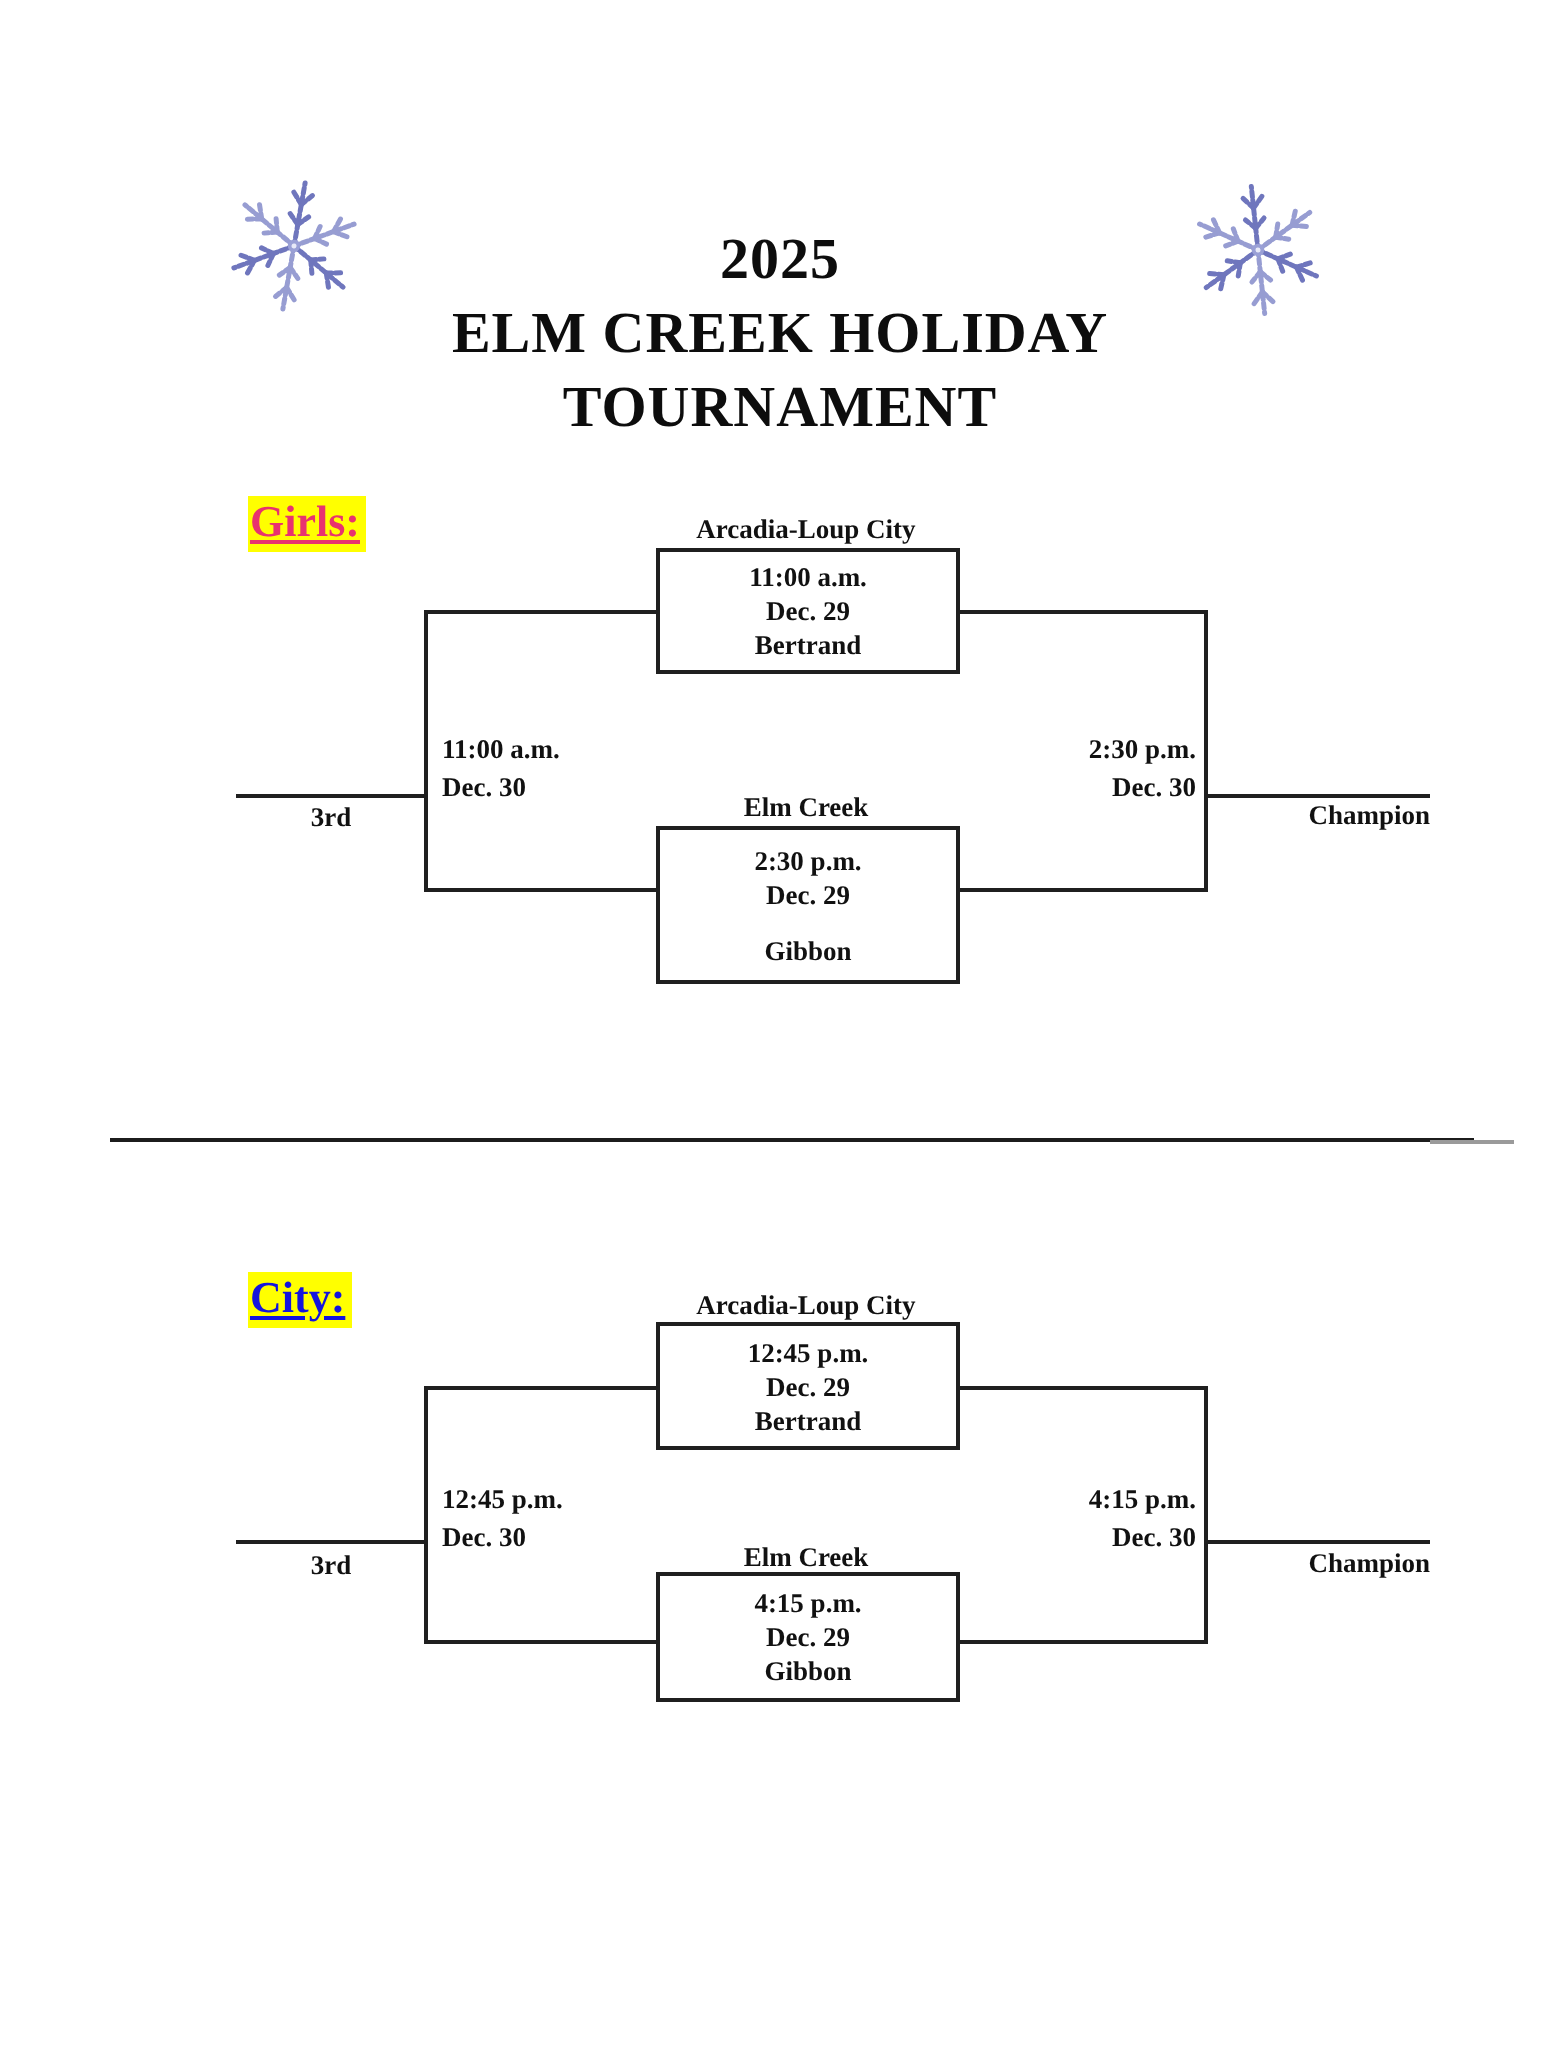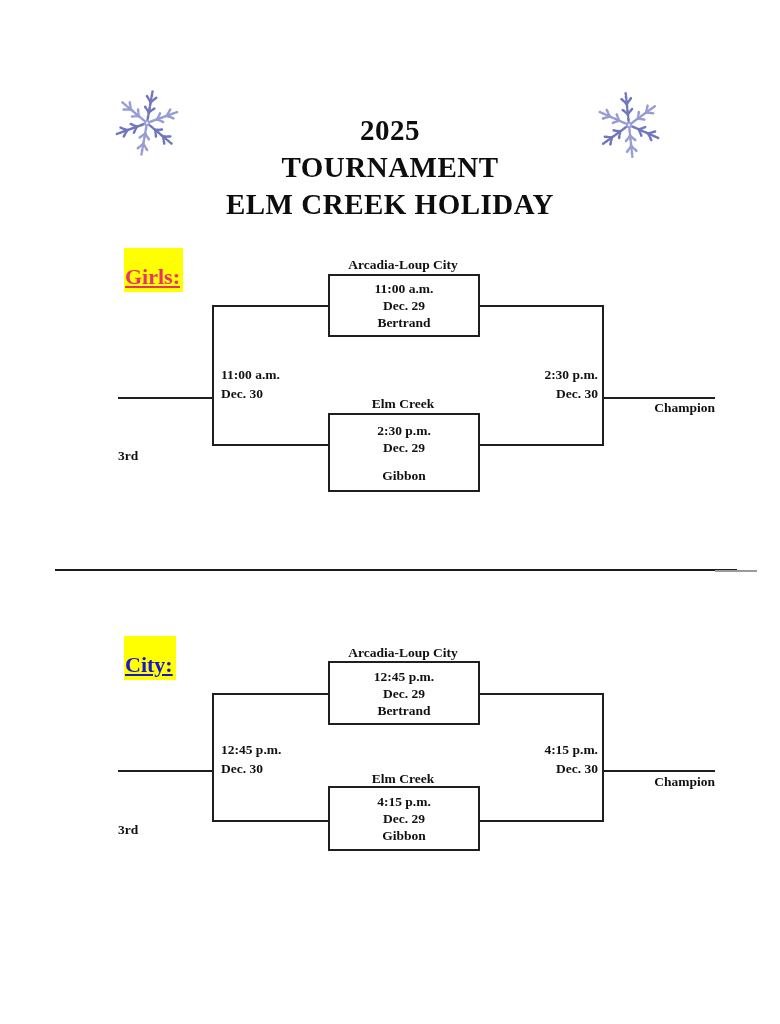--- a/index.html
+++ b/index.html
@@ -19,21 +19,21 @@
   .snowflake { position:absolute; width:78px; height:78px; }
   .sf-left  { left:108px; top:84px; transform:rotate(10deg); }
   .sf-right { left:590px; top:86px; transform:rotate(-6deg); }
   .snowflake .arm-a { stroke:var(--sf1,#6f76bd); }
   .snowflake .arm-b { stroke:var(--sf2,#979dd2); }
 
   
   .section-label {
     position:absolute; left:124px; top:3px;
     font-size:22px; font-weight:bold; line-height:26px;
-    background:var(--hl,#ffff00); text-decoration:underline; padding:16px 3px 2px 1px;text-align:center;
+    background:var(--hl,#ffff00); text-decoration:underline; padding:0 3px 2px 1px;text-align:center;
   }
   .girls .section-label { color:var(--girls,#e8326f); }
   .boys  .section-label { color:var(--boys,#1414dd); }
 
   
   .bracket { position:absolute; left:0; width:780px; }
   .girls { top:245px; height:265px; }
   .boys  { top:633px; height:235px; }
 
   .line { position:absolute; background:var(--line,#1f1f1f); }
@@ -75,21 +75,21 @@
   .boys  .box-top    { top:28px;  height:64px; }
   .boys  .box-bottom { top:153px; height:65px; }
 
   .time-label { position:absolute; font-weight:bold; font-size:13.5px; line-height:19px; }
   .left-time  { left:221px; text-align:left; }
   .right-time { left:460px; width:138px; text-align:right; }
   .girls .time-label { top:120px; }
   .boys  .time-label { top:107px; }
 
   .side-label { position:absolute; font-weight:bold; font-size:13.5px; }
-  .third-label { left:118px; width:95px;  text-align:left;margin-top:47px; }
+  .third-label { left:118px; width:95px;  text-align:center; }
   .champ-label { left:603px; width:112px; text-align:right; }
   .girls .third-label { top:156px; } .girls .champ-label { top:155px; }
   .boys  .third-label { top:142px; } .boys  .champ-label { top:141px; }
 
   
   .divider { position:absolute; top:569px; left:55px; width:682px; height:2px; background:#1c1c1c; }
   .divider::after { content:""; position:absolute; left:660px; top:1px; width:42px; height:2px; background:#9a9a9a; }
 </style>
 </head>
 <body>
@@ -193,22 +193,22 @@
             <path d="M50 36 L56 30"></path>
           </g>
       </g>
       <circle cx="50" cy="50" r="4" fill="#9aa0d6"></circle>
       <circle cx="50" cy="50" r="1.6" fill="#e8eaf8"></circle>
     </svg>
   </div>
 
   <div class="doc-title">
     <div>2025</div>
+    <div>ELM CREEK HOLIDAY</div>
     <div>TOURNAMENT</div>
-    <div>ELM CREEK HOLIDAY</div>
   </div>
 
   <section class="bracket girls">
     <span class="section-label">Girls:</span>
 
     <div class="line v vl vl-left"></div>
     <div class="line v vl vl-right"></div>
     <div class="line h hl-top-left"></div>
     <div class="line h hl-top-right"></div>
     <div class="line h hl-bot-left"></div>

